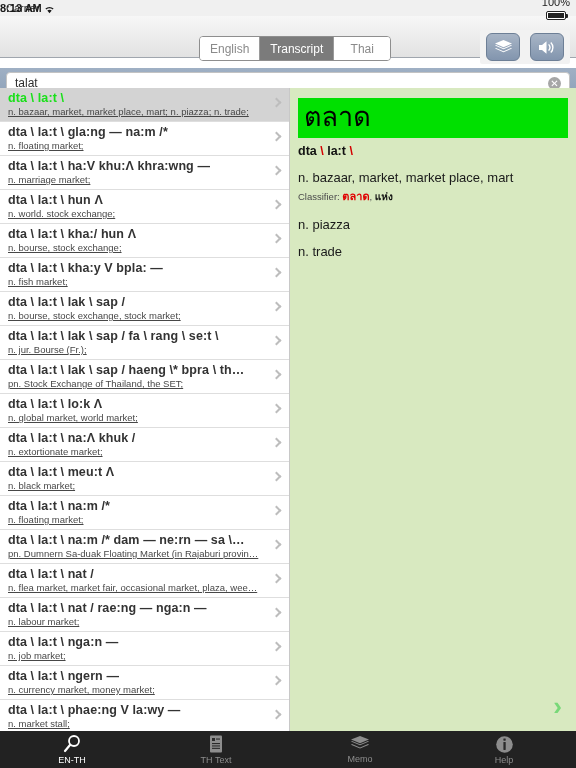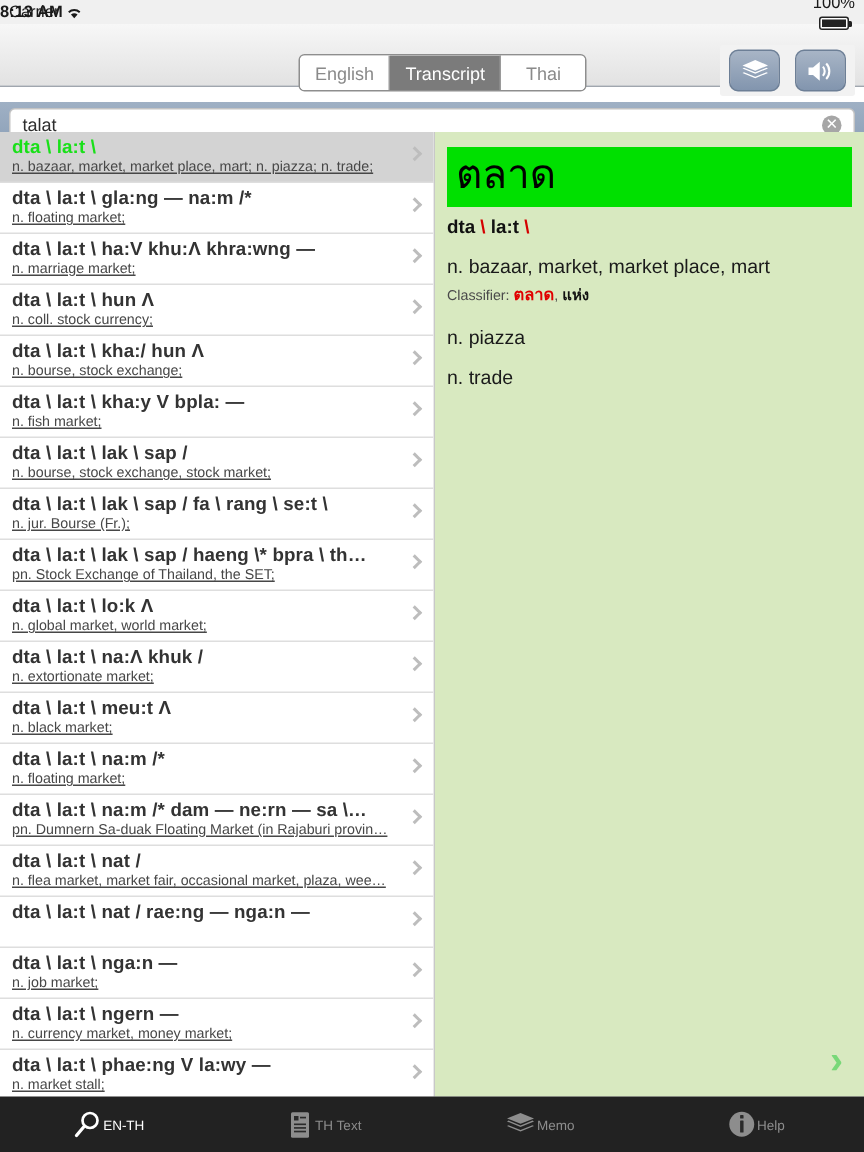--- a/index.html
+++ b/index.html
@@ -160,21 +160,21 @@
   }
 
   
   .tabbar{
     position:absolute; bottom:0; left:0; width:576px; height:37px;
     background:#222222;
     display:flex; align-items:center;
   }
   .tab{
     flex:1; height:100%;
-    display:flex; align-items:center; justify-content:center;
+    display:flex; flex-direction:column; align-items:center; justify-content:center;
     gap:1px; cursor:pointer;
   }
   .tab-label{ font-size:9px; color:#8d8d8d; }
   .tab.active .tab-label{ color:#ffffff; }
   .tab svg{ display:block; }
 </style>
 </head>
 <body>
 
 <div id="app">
@@ -248,21 +248,21 @@
         <div class="row-sub">n. floating market;</div>
         <span class="chev"></span>
       </div>
       <div class="row">
         <div class="row-title">dta \ la:t \ ha:V khu:Λ khra:wng —</div>
         <div class="row-sub">n. marriage market;</div>
         <span class="chev"></span>
       </div>
       <div class="row">
         <div class="row-title">dta \ la:t \ hun Λ</div>
-        <div class="row-sub">n. coll. stock currency;</div>
+        <div class="row-sub">n. world. stock exchange;</div>
         <span class="chev"></span>
       </div>
       <div class="row">
         <div class="row-title">dta \ la:t \ kha:/ hun Λ</div>
         <div class="row-sub">n. bourse, stock exchange;</div>
         <span class="chev"></span>
       </div>
       <div class="row">
         <div class="row-title">dta \ la:t \ kha:y V bpla: —</div>
         <div class="row-sub">n. fish market;</div>
@@ -308,20 +308,21 @@
         <div class="row-sub">pn. Dumnern Sa-duak Floating Market (in Rajaburi provin…</div>
         <span class="chev"></span>
       </div>
       <div class="row">
         <div class="row-title">dta \ la:t \ nat /</div>
         <div class="row-sub">n. flea market, market fair, occasional market, plaza, wee…</div>
         <span class="chev"></span>
       </div>
       <div class="row">
         <div class="row-title">dta \ la:t \ nat / rae:ng — nga:n —</div>
+        <div class="row-sub">n. labour market;</div>
         <span class="chev"></span>
       </div>
       <div class="row">
         <div class="row-title">dta \ la:t \ nga:n —</div>
         <div class="row-sub">n. job market;</div>
         <span class="chev"></span>
       </div>
       <div class="row">
         <div class="row-title">dta \ la:t \ ngern —</div>
         <div class="row-sub">n. currency market, money market;</div>

